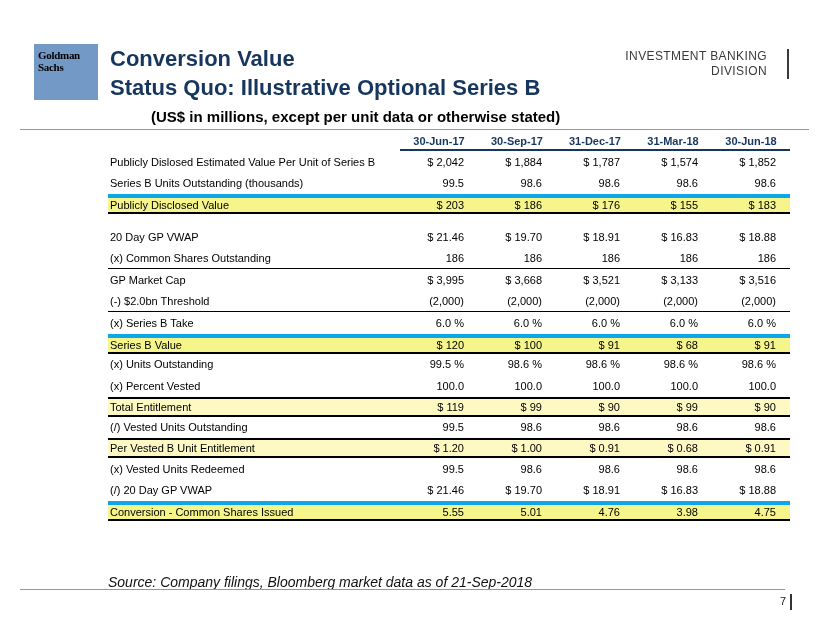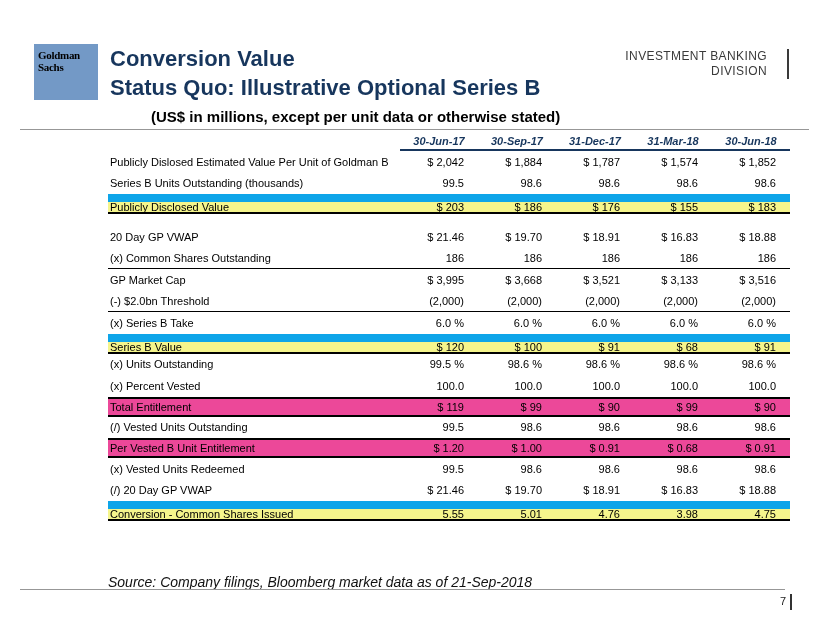--- a/index.html
+++ b/index.html
@@ -32,33 +32,33 @@
     position:absolute; right:55px; top:49px; text-align:right;
     font-size:12px; color:#3a3a3a; line-height:15px; letter-spacing:0.4px;
   }
   .division-bar {
     position:absolute; left:787px; top:49px; width:2px; height:30px; background:#3a3a3a;
   }
   
   .tbl { position:absolute; left:108px; top:136px; width:682px; font-size:11px; }
   .thead { display:flex; align-items:flex-end; height:15px; }
   .thead .lblspace { width:292px; }
-  .thead .cols { display:flex; flex:1; border-bottom:2px solid #17365D;font-style:italic; }
+  .thead .cols { display:flex; flex:1; border-bottom:2px solid #17365D; }
   .col-h {
     width:78px; text-align:center; font-weight:bold; color:#17365D;
     padding-bottom:2px; box-sizing:border-box;
   }
   .row { display:flex; align-items:center; height:21.5px; box-sizing:border-box; }
   .row .lbl { width:292px; padding-left:2px; box-sizing:border-box; }
   .row .val { width:78px; text-align:right; padding-right:14px; box-sizing:border-box; }
   .row.hl-yellow {
-    background:#F5F58C; border-top:8px solid #0ea5e9; border-bottom:2px solid #000; height:20px;
+    background:#F5F58C; border-top:4px solid #0ea5e9; border-bottom:2px solid #000; height:20px;
   }
   .row.hl-lavender {
-    background:#ec4899; border-top:2px solid #000; border-bottom:2px solid #000; height:20px;
+    background:#fef9c3; border-top:2px solid #000; border-bottom:2px solid #000; height:20px;
   }
   .row.bb { border-bottom:1.3px solid #000; }
   .spacer { height:12px; }
   
   .source {
     position:absolute; left:108px; top:574px; font-size:14px; font-style:italic; color:#111;
   }
   .footer-rule {
     position:absolute; left:20px; top:589px; width:765px; height:1px; background:#979797;
   }
@@ -100,21 +100,21 @@
       <div class="cols">
         <div class="col-h">30-Jun-17</div>
         <div class="col-h">30-Sep-17</div>
         <div class="col-h">31-Dec-17</div>
         <div class="col-h">31-Mar-18</div>
         <div class="col-h">30-Jun-18</div>
       </div>
     </div>
 
     <div class="row">
-      <span class="lbl">Publicly Dislosed Estimated Value Per Unit of Goldman B</span>
+      <span class="lbl">Publicly Dislosed Estimated Value Per Unit of Series B</span>
       <span class="val">$ 2,042</span>
       <span class="val">$ 1,884</span>
       <span class="val">$ 1,787</span>
       <span class="val">$ 1,574</span>
       <span class="val">$ 1,852</span>
     </div>
 
     <div class="row">
       <span class="lbl">Series B Units Outstanding (thousands)</span>
       <span class="val">99.5</span>

